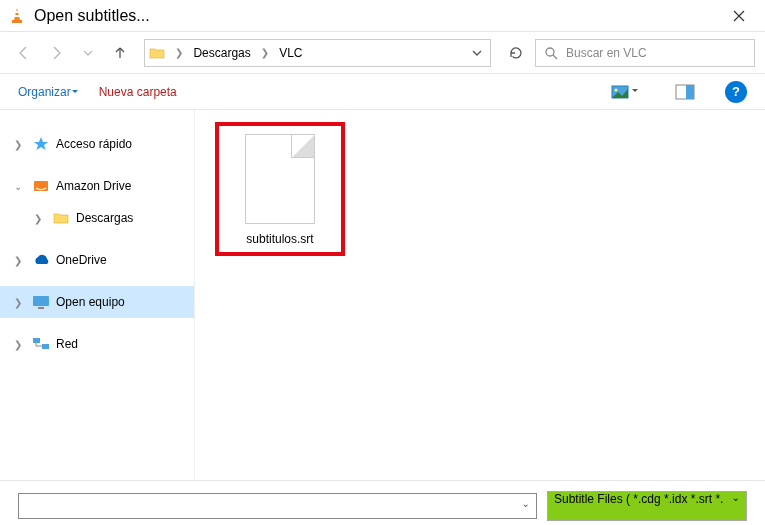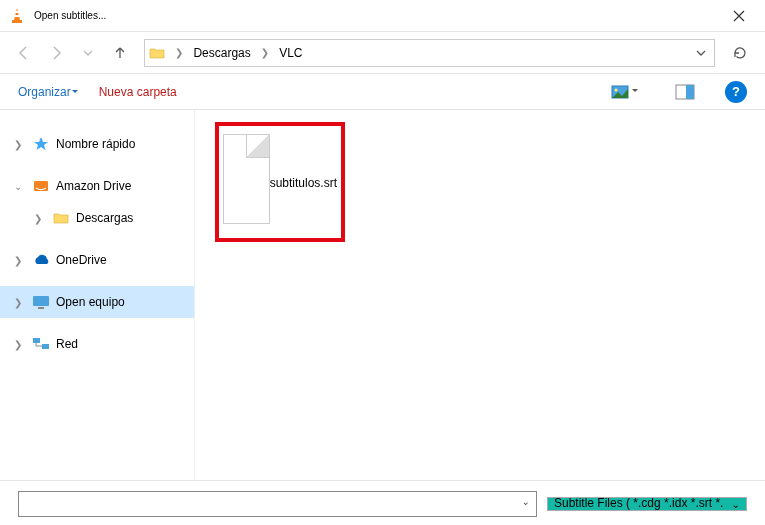--- a/index.html
+++ b/index.html
@@ -1,21 +1,21 @@
 <!DOCTYPE html>
 <html><head>
 <meta charset="utf-8">
 <style>
 * { margin: 0; padding: 0; box-sizing: border-box; font-family: "Segoe UI", Tahoma, sans-serif; }
 body { width: 765px; height: 525px; background: #fff; font-size: 12px; color: #000; }
 
 
 .titlebar { height: 32px; display: flex; align-items: center; padding: 0 4px 0 8px; border-bottom: 1px solid #e5e5e5; }
 .titlebar .vlc-cone { width: 18px; height: 18px; margin-right: 8px; }
-.titlebar .title { flex: 1; font-size: 10px; }
+.titlebar .title { flex: 1; font-size: 16px; }
 .titlebar .close { width: 44px; height: 30px; display: flex; align-items: center; justify-content: center; font-size: 14px; font-family: Arial; }
 
 
 .navrow { height: 42px; display: flex; align-items: center; padding: 0 10px; gap: 4px; border-bottom: 1px solid #e5e5e5; }
 .navbtn { width: 28px; height: 28px; display: flex; align-items: center; justify-content: center; color: #bbb; }
 .navbtn.enabled { color: #333; }
 .breadcrumb { flex: 1; height: 28px; border: 1px solid #ccc; display: flex; align-items: center; margin: 0 6px; background: #fff; }
 .crumb-icon { width: 24px; display: flex; justify-content: center; }
 .crumb-sep { color: #888; padding: 0 6px; font-size: 10px; }
 .crumb { padding: 0 4px; }
@@ -37,32 +37,32 @@
 .body { display: flex; height: 370px; }
 .tree { width: 195px; border-right: 1px solid #eee; padding-top: 18px; }
 .tree-item { height: 32px; display: flex; align-items: center; padding-left: 14px; gap: 6px; }
 .tree-item.selected { background: #cde8ff; }
 .tree-item.child { padding-left: 34px; }
 .tree-chev { width: 12px; color: #888; font-size: 10px; }
 .tree-icon { width: 18px; display: flex; justify-content: center; }
 .tree-label { font-size: 12px; }
 
 .content { flex: 1; padding: 12px 20px; display: flex; align-items: flex-start; }
-.file { width: 130px; display: flex; flex-direction: row; align-items: center; border: 4px solid #e30613; padding: 8px 4px 6px; }
+.file { width: 130px; display: flex; flex-direction: column; align-items: center; border: 4px solid #e30613; padding: 8px 4px 6px; }
 .file-icon { width: 70px; height: 90px; border: 1px solid #ccc; background: linear-gradient(135deg, #fff 0%, #fff 100%); position: relative; margin-bottom: 8px; }
 .file-icon::before { content: ""; position: absolute; top: 0; right: 0; width: 22px; height: 22px; background: linear-gradient(135deg, #fff 50%, #ddd 50%); border-left: 1px solid #ccc; border-bottom: 1px solid #ccc; }
 .file-name { font-size: 12px; }
 
 
 .footer { border-top: 1px solid #e5e5e5; padding: 10px 18px; }
 .footer-row { display: flex; align-items: center; gap: 10px; margin-bottom: 10px; }
 .footer-row .lbl { width: 170px; text-align: right; padding-right: 8px; }
 .name-input { flex: 1; height: 26px; border: 1px solid #888; background: #fff; position: relative; }
 .name-input .drop { position: absolute; right: 6px; top: 4px; font-size: 10px; color: #555; }
-.filter { width: 200px; height: 14px; border: 1px solid #aaa; background: #14b8a6; display: flex; align-items: flex-end; padding: 0 6px; font-size: 12px; justify-content: space-between; }
+.filter { width: 200px; height: 30px; border: 1px solid #aaa; background: #84cc16; display: flex; align-items: flex-start; padding: 0 6px; font-size: 12px; justify-content: space-between; }
 
 svg { display: block; }
 </style>
 </head>
 <body>
 
 <div class="titlebar">
   <span class="vlc-cone">
     <svg viewBox="0 0 18 18">
         <path d="M9 1 L12 13 L6 13 Z" fill="#f58220"></path>
@@ -115,20 +115,29 @@
           <path d="M1 3 L5 7 L9 3" stroke="#555" stroke-width="1.3" fill="none"></path>
         </svg>
     </span>
   </div>
   <div class="refresh">
     <svg width="16" height="16" viewBox="0 0 16 16">
         <path d="M3 8a5 5 0 1 1 1.5 3.5" stroke="#555" stroke-width="1.3" fill="none"></path>
         <path d="M3 12 L3 8 L7 8" stroke="#555" stroke-width="1.3" fill="none"></path>
       </svg>
   </div>
+  <div class="search">
+    <span>
+      <svg width="14" height="14" viewBox="0 0 14 14">
+          <circle cx="6" cy="6" r="4" stroke="#888" stroke-width="1.3" fill="none"></circle>
+          <path d="M9 9 L13 13" stroke="#888" stroke-width="1.3"></path>
+        </svg>
+    </span>
+    <input placeholder="Buscar en VLC" style="">
+  </div>
 </div>
 
 <div class="toolbar">
   <div class="org">
     <span>Organizar</span>
     <svg width="8" height="8" viewBox="0 0 8 8">
         <path d="M1 2 L4 5 L7 2" fill="#1b6ec2"></path>
       </svg>
   </div>
   <div class="newf">Nueva carpeta</div>
@@ -153,21 +162,21 @@
 <div class="body">
   <div class="tree">
 
     <div class="tree-item">
       <span class="tree-chev">❯</span>
       <span class="tree-icon">
           <svg width="16" height="16" viewBox="0 0 16 16">
             <path d="M8 1 L10 6 L15 6 L11 9 L12.5 14 L8 11 L3.5 14 L5 9 L1 6 L6 6 Z" fill="#3fa9f5"></path>
           </svg>
         </span>
-      <span class="tree-label">Nombre rápido</span>
+      <span class="tree-label">Acceso rápido</span>
     </div>
 
     <div style="height:10px"></div>
 
     <div class="tree-item">
       <span class="tree-chev">⌄</span>
       <span class="tree-icon">
           <svg width="16" height="16" viewBox="0 0 16 16">
             <rect x="1" y="3" width="14" height="10" rx="1" fill="#f58220"></rect>
             <path d="M3 10c3 2 7 2 10 0" stroke="#fff" stroke-width="1.2" fill="none"></path>

